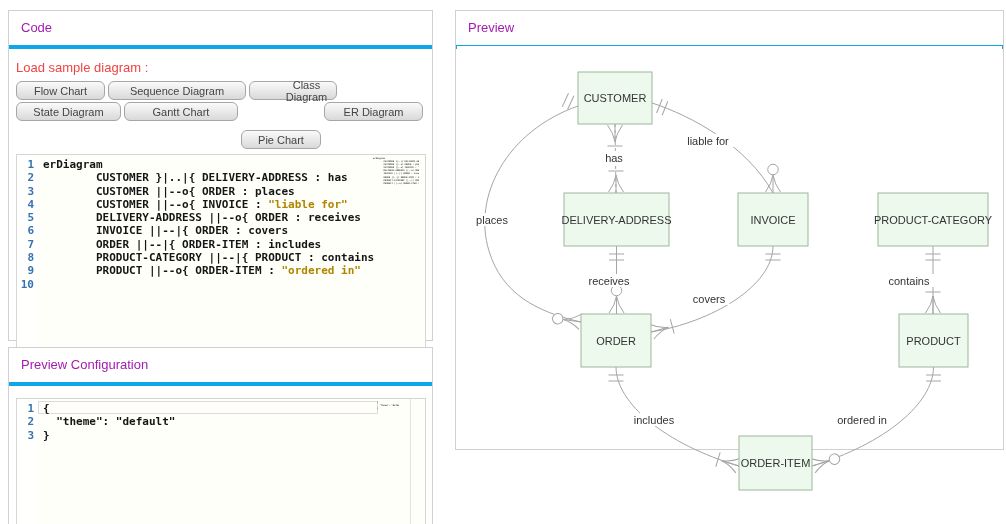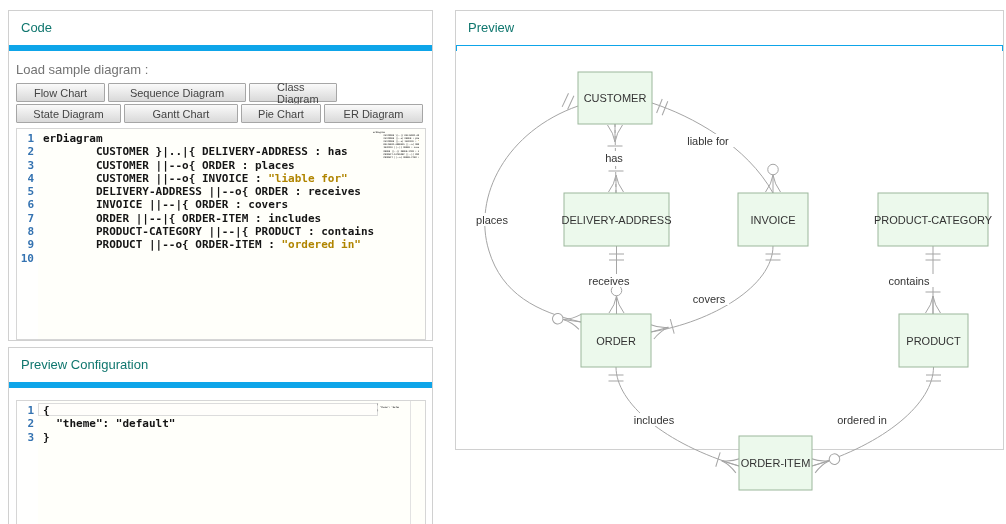--- a/index.html
+++ b/index.html
@@ -3,37 +3,38 @@
 <meta charset="utf-8">
 <style>
   html,body{margin:0;padding:0;}
   body{
     width:1006px;height:524px;overflow:hidden;position:relative;
     background:#ffffff;color:#222;
     font-family:"Liberation Sans",sans-serif;
   }
   .panel{position:absolute;background:#fff;border:1px solid #d0d0d0;box-sizing:border-box;}
   .panel-header{
-    height:34px;line-height:34px;padding-left:12px;font-size:13px;color:#0f766e;
-    border-bottom:6px solid #0ea5e9;background:#fff;
+    height:34px;line-height:34px;padding-left:12px;font-size:13px;color:#a21caf;
+    border-bottom:4px solid #0ea5e9;background:#fff;
   }
   #code-panel{left:8px;top:10px;width:425px;height:331px;}
   #config-panel{left:8px;top:347px;width:425px;height:200px;border-bottom:none;}
   #preview-panel{left:455px;top:10px;width:549px;height:440px;}
 
   .panel-body{padding:6px 7px 0 7px;}
-  .sample-label{font-size:13px;color:#737373;margin:5px 0 6px 0;}
+  .sample-label{font-size:13px;color:#ef4444;margin:5px 0 6px 0;}
   .btn-row{display:flex;gap:3px;margin-bottom:2px;}
   .btn{
     height:19px;box-sizing:border-box;font-size:11px;color:#444;
     font-family:"Liberation Sans",sans-serif;
     background:linear-gradient(#fafafa,#d9d9d9);
-    border:1px solid #a6a6a6;border-radius:1px;
+    border:1px solid #a6a6a6;border-radius:6px;
     display:flex;align-items:center;justify-content:center;
     cursor:pointer;
+    text-align:center;
   }
 
   .editor{
     position:relative;border:1px solid #d6d6d6;background:#fffffa;
     font-family:"DejaVu Sans Mono",monospace;font-size:11px;font-weight:bold;
     line-height:13.3px;overflow:hidden;box-sizing:border-box;
   }
   #code-editor{margin-top:5px;width:410px;height:212px;}
   #config-editor{margin-top:6px;width:410px;height:160px;}
   .gutter{
@@ -68,21 +69,21 @@
     <div class="sample-label">Load sample diagram :</div>
     <div id="btn-rows">
         <div class="btn-row">
           <div class="btn" style="width: 89px;">Flow Chart</div>
           <div class="btn" style="width: 138px;">Sequence Diagram</div>
           <div class="btn" style="width: 88px; padding-left: 27px;">Class Diagram</div>
         </div>
         <div class="btn-row">
           <div class="btn" style="width: 105px;">State Diagram</div>
           <div class="btn" style="width: 114px;">Gantt Chart</div>
-          <div class="btn" style="width: 80px;">Pie Chart</div>
+          <div class="btn" style="width: 80px; margin-top: 28px;">Pie Chart</div>
           <div class="btn" style="width: 99px;">ER Diagram</div>
         </div>
       </div>
     <div id="code-editor" class="editor">
         <div class="gutter">
           <div>1</div>
           <div>2</div>
           <div>3</div>
           <div>4</div>
           <div>5</div>

